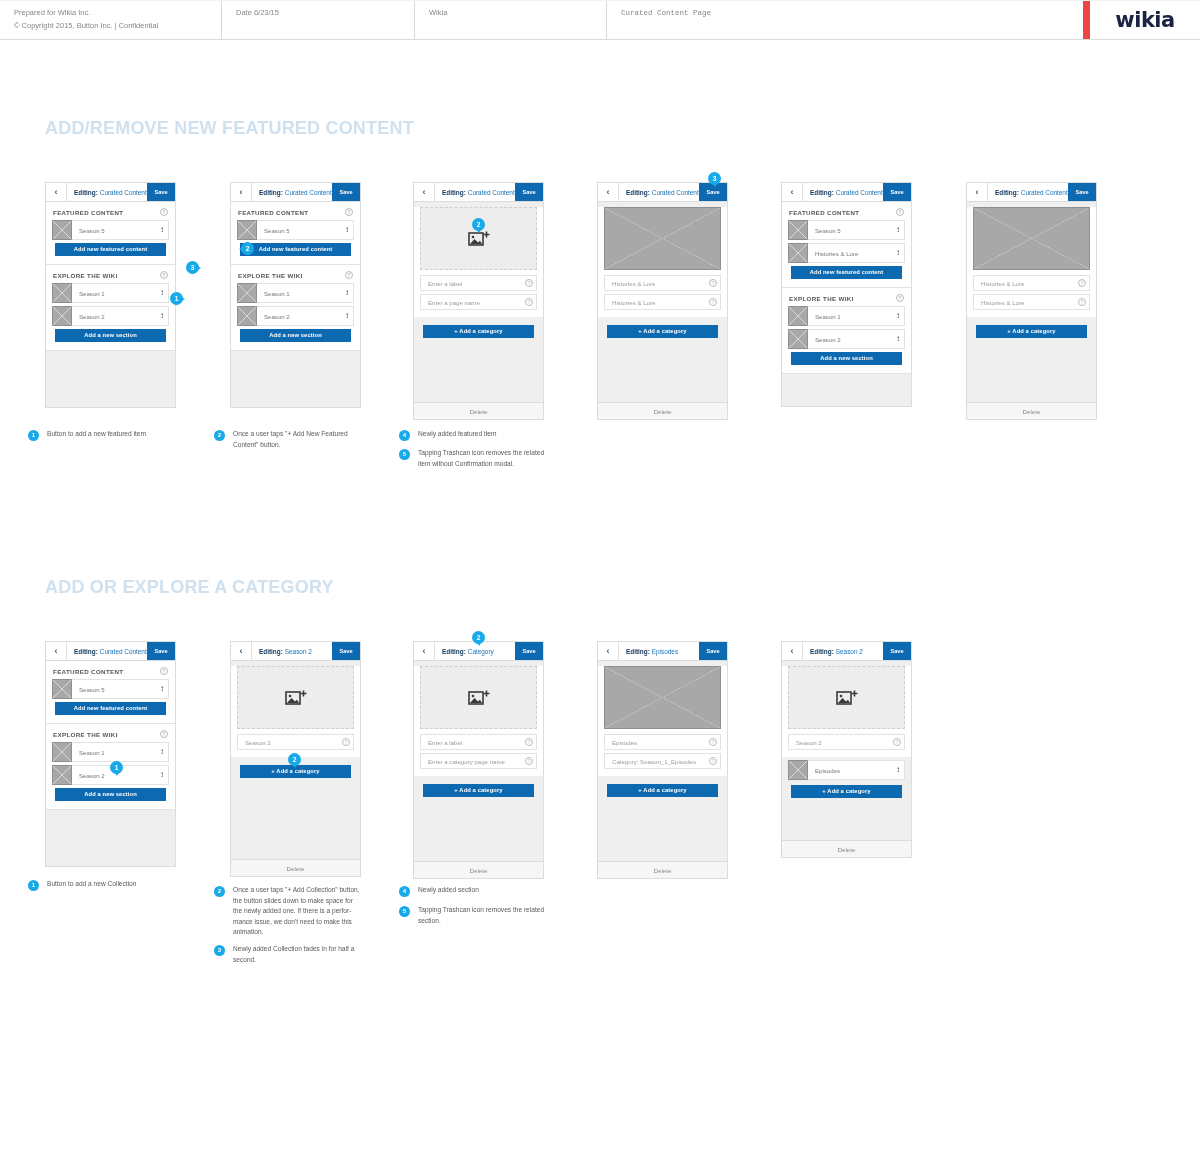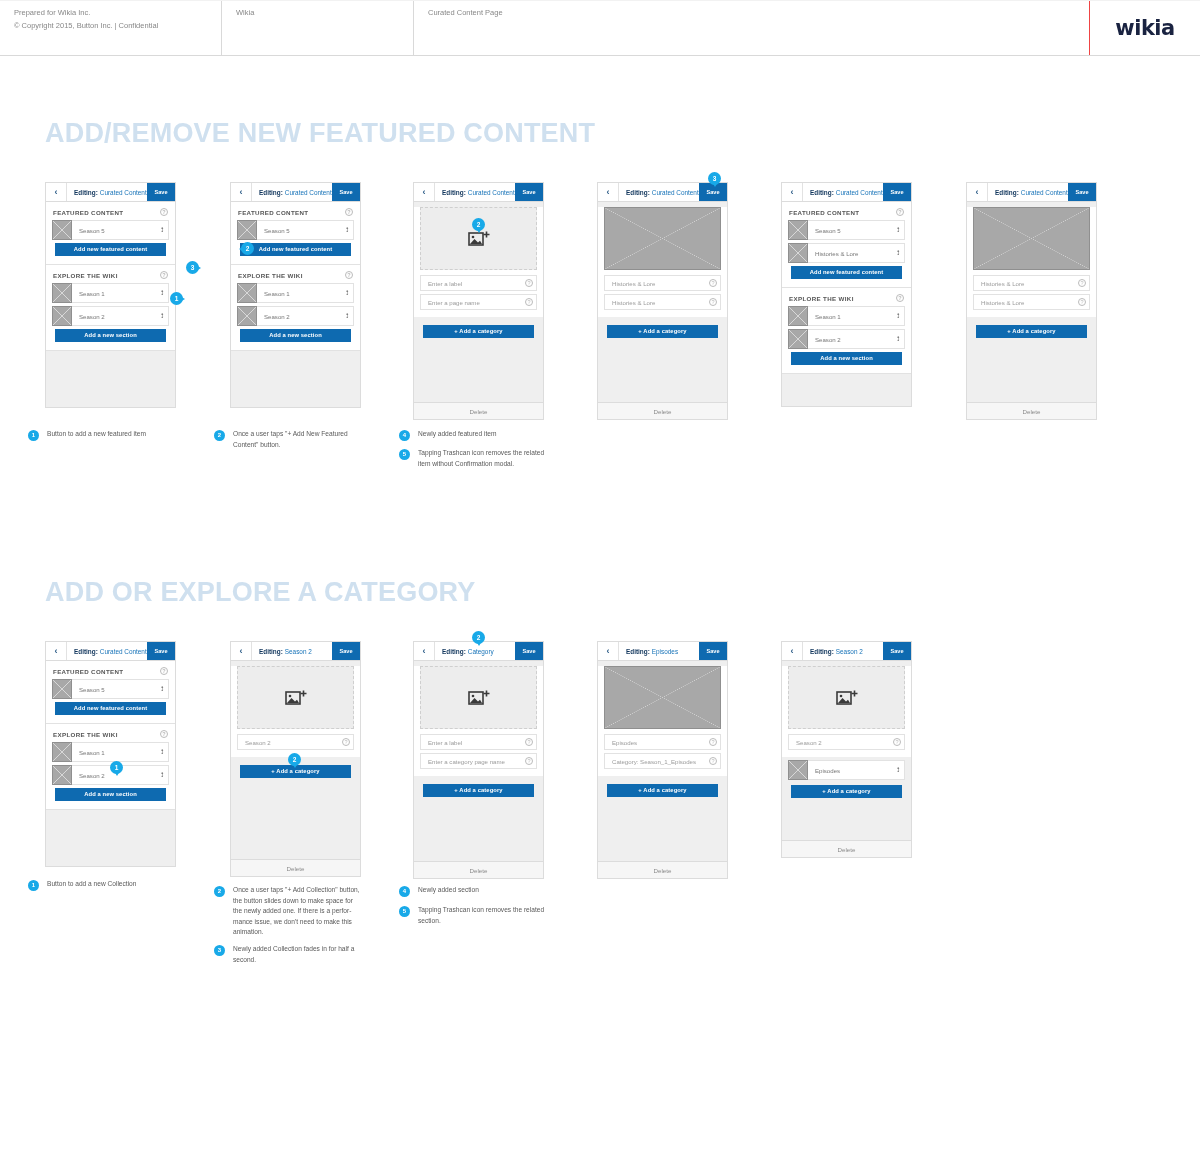--- a/index.html
+++ b/index.html
@@ -9,54 +9,54 @@
     background:#ffffff;
     font-family:"Liberation Sans", sans-serif;
     color:#4d4d4d;
     position:relative;
     overflow:hidden;
   }
 
   
   .doc-header{
     display:flex;
-    height:56px;
+    height:40px;
     border-bottom:1px solid #d9d9d9;
     border-top:1px solid #f2f2f2;
     align-items:stretch;
   }
   .hdr-cell{
     border-right:1px solid #d9d9d9;
     padding:6px 8px 0 14px;
     font-size:7.5px;
     line-height:12.5px;
     color:#888;
   }
   .hdr-cell.c1{ width:222px; }
   .hdr-cell.c2{ width:193px; }
   .hdr-cell.c3{ width:192px; }
-  .hdr-cell.c4{ flex:1 1 auto; border-right:1px solid #ef4444; }
+  .hdr-cell.c4{ flex:1 1 auto; border-right:7px solid #ef4444;font-family:Liberation Mono, monospace; }
   .hdr-logo{
     width:110px;
     display:flex;
     align-items:center;
     justify-content:center;
   }
   .wikia-logo{
     font-family:"DejaVu Sans", sans-serif;
     font-weight:bold;
     font-size:21px;
     letter-spacing:-0.5px;
     color:#1a2341;
   }
 
   
   .section-title{
     position:absolute;
-    font-size:27px;
+    font-size:18px;
     font-weight:bold;
     color:#cfe0ef;
     letter-spacing:0.2px;
     white-space:nowrap;
   }
 
   
   .phone{
     position:absolute;
     width:131px;
@@ -264,20 +264,23 @@
   }
 </style>
 </head>
 <body>
 
 <div class="doc-header">
   <div class="hdr-cell c1">
     <div>Prepared for Wikia Inc.</div>
     <div>© Copyright 2015, Button Inc.  |  Confidential</div>
   </div>
+  <div class="hdr-cell c2">
+    <div>Date 6/23/15</div>
+  </div>
   <div class="hdr-cell c3">
     <div>Wikia</div>
   </div>
   <div class="hdr-cell c4">
     <div>Curated Content Page</div>
   </div>
   <div class="hdr-logo">
     <span class="wikia-logo">wikia</span>
   </div>
 </div>

